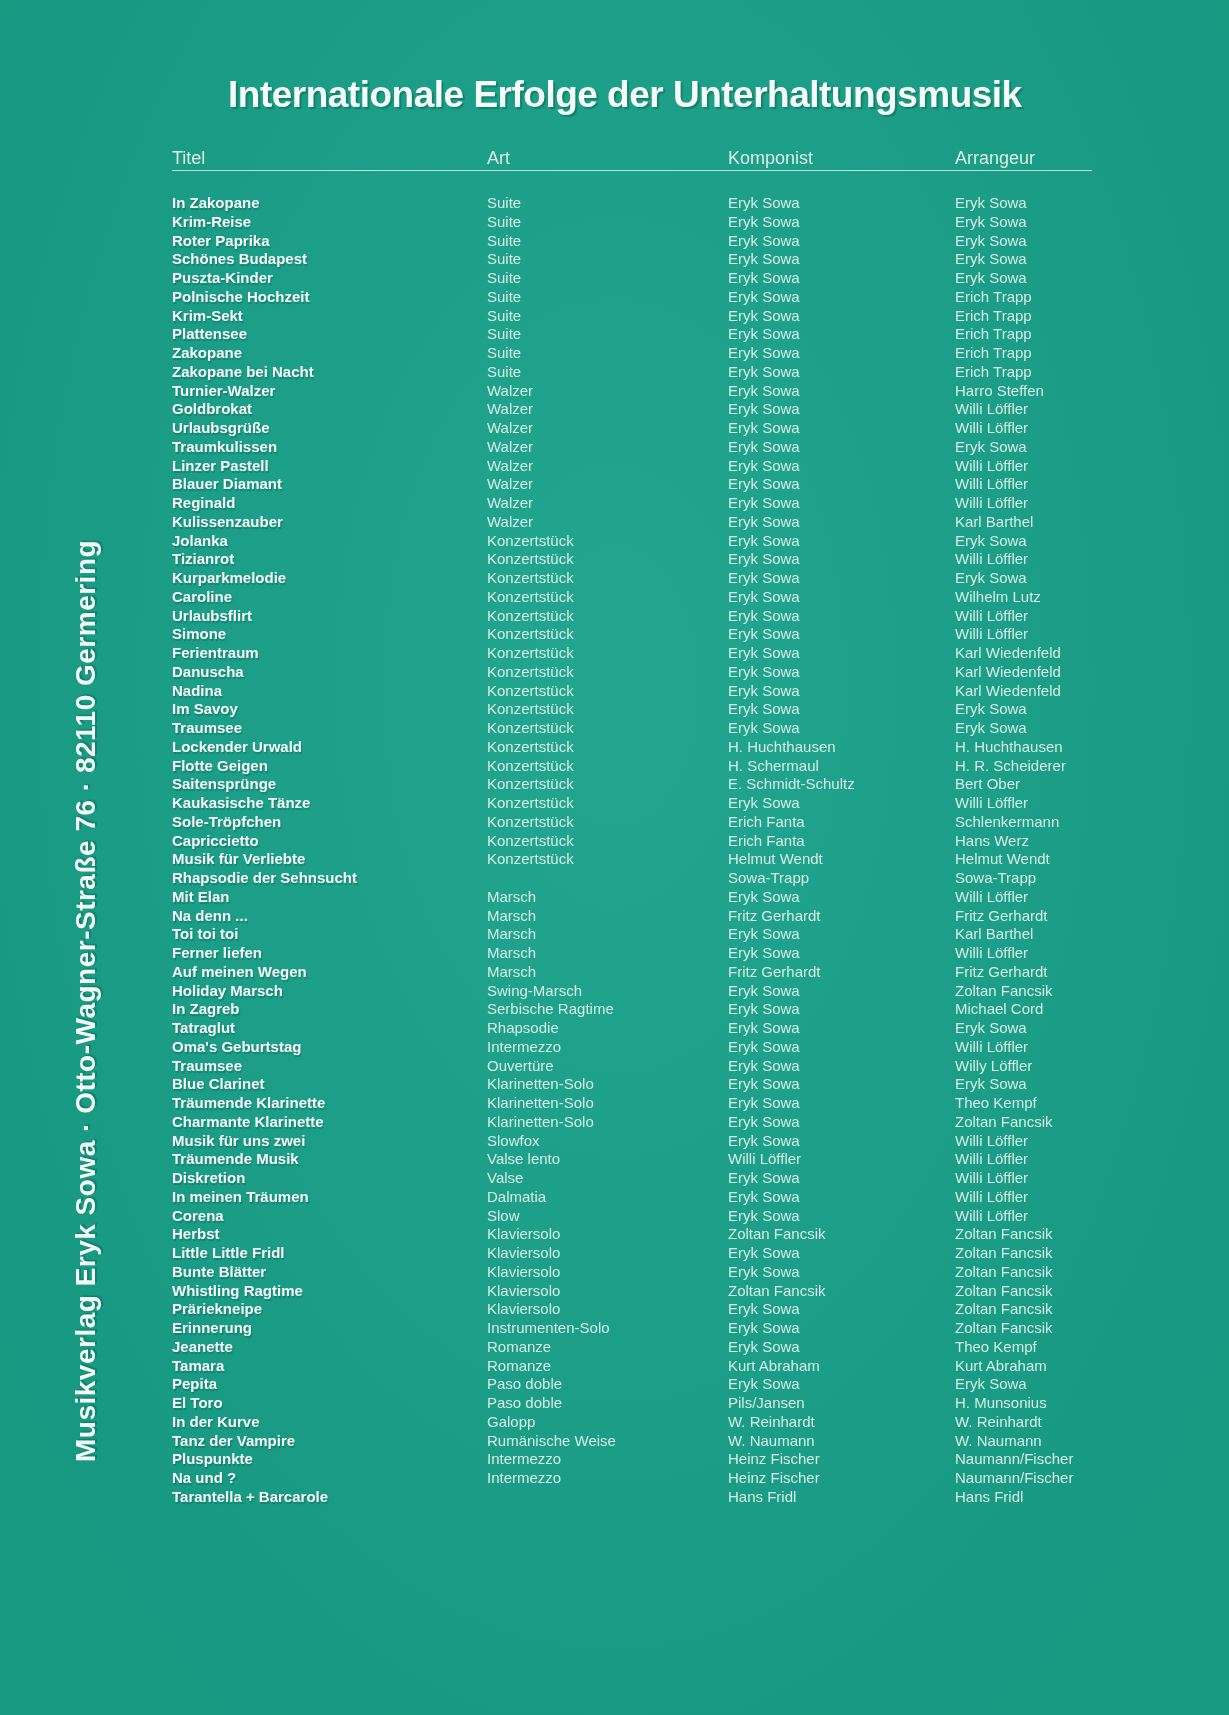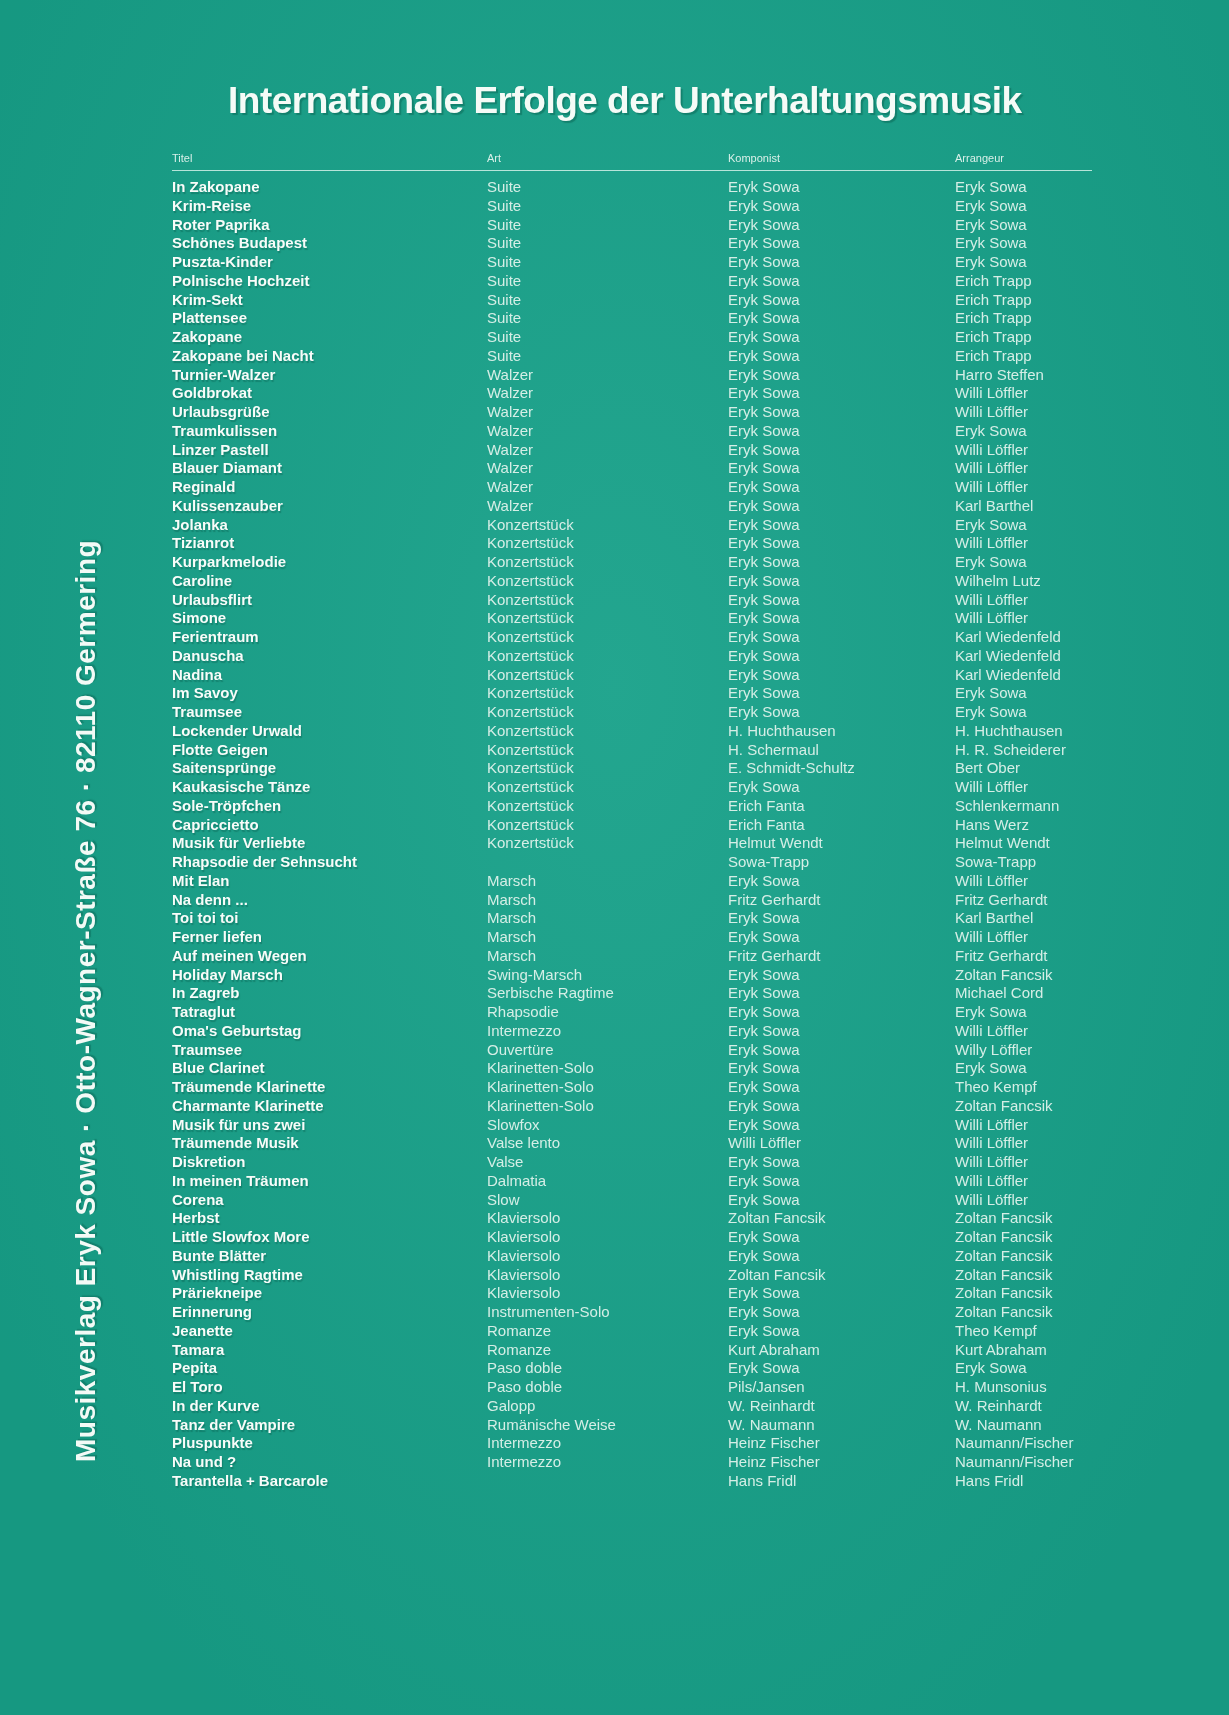--- a/index.html
+++ b/index.html
@@ -15,53 +15,53 @@
     position: relative;
     width: 1229px;
     height: 1715px;
     background:
       radial-gradient(ellipse at 50% 40%, rgba(255,255,255,0.05), rgba(0,0,0,0.06) 85%),
       #17a189;
   }
   .page-title {
     position: absolute;
     left: 228px;
-    top: 80px;
+    top: 74px;
     font-size: 37px;
     font-weight: bold;
     letter-spacing: -0.5px;
     color: #f5fbf7;
     text-shadow: 2px 2px 1px rgba(0, 74, 60, 0.35);
     white-space: nowrap;
   }
   .table-wrap {
     position: absolute;
     left: 172px;
     top: 148px;
     width: 970px;
   }
   .grid-row {
     display: grid;
     grid-template-columns: 315px 241px 227px 187px;
     align-items: baseline;
   }
   .header-row {
-    font-size: 11px;
+    font-size: 18px;
     color: #d9f0e9;
     height: 20px;
     line-height: 20px;
   }
   .header-rule {
     border: none;
     border-top: 1px solid rgba(236, 252, 246, 0.75);
     margin: 2px 0 0 0;
     width: 920px;
   }
   .table-body {
-    margin-top: 7px;
+    margin-top: 23px;
   }
   .row {
     height: 18.75px;
     line-height: 18.75px;
     white-space: nowrap;
   }
   .cell {
     font-size: 15px;
     color: #d5eee6;
     overflow: visible;
@@ -432,21 +432,21 @@
           <div class="cell c2">Eryk Sowa</div>
           <div class="cell c3">Willi Löffler</div>
         </div>
         <div class="grid-row row">
           <div class="cell c0">Herbst</div>
           <div class="cell c1">Klaviersolo</div>
           <div class="cell c2">Zoltan Fancsik</div>
           <div class="cell c3">Zoltan Fancsik</div>
         </div>
         <div class="grid-row row">
-          <div class="cell c0">Little Slowfox More</div>
+          <div class="cell c0">Little Little Fridl</div>
           <div class="cell c1">Klaviersolo</div>
           <div class="cell c2">Eryk Sowa</div>
           <div class="cell c3">Zoltan Fancsik</div>
         </div>
         <div class="grid-row row">
           <div class="cell c0">Bunte Blätter</div>
           <div class="cell c1">Klaviersolo</div>
           <div class="cell c2">Eryk Sowa</div>
           <div class="cell c3">Zoltan Fancsik</div>
         </div>

